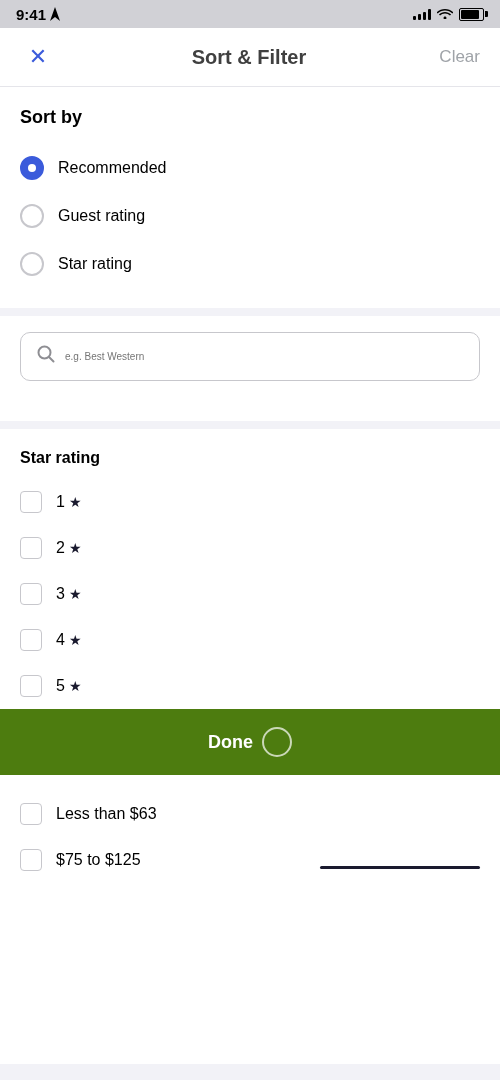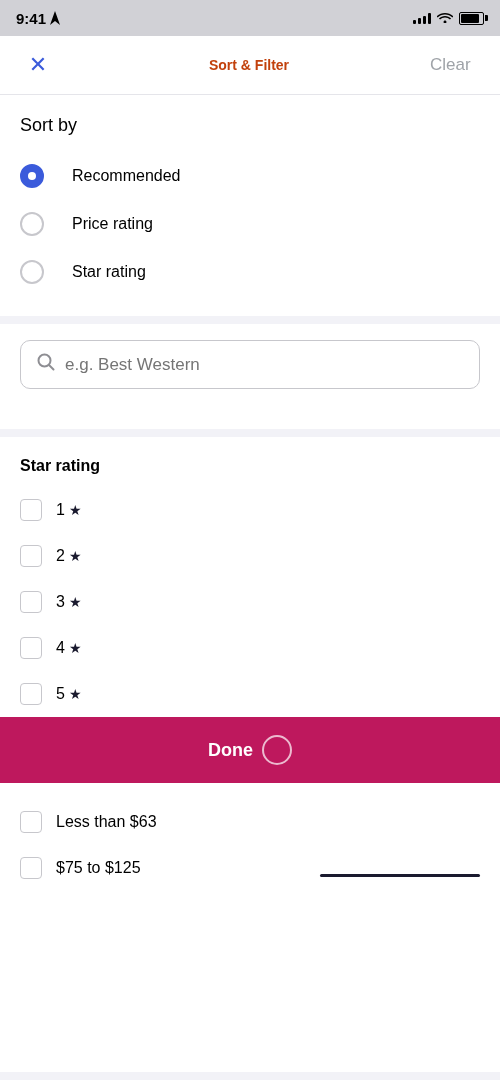--- a/index.html
+++ b/index.html
@@ -8,21 +8,21 @@
       font-family: -apple-system, BlinkMacSystemFont, 'Helvetica Neue', Arial, sans-serif;
       background: #f2f2f7;
       width: 500px;
       min-height: 1080px;
       overflow-x: hidden;
     }
 
     
     .status-bar {
       background: #d1d1d6;
-      height: 36px;
+      height: 28px;
       display: flex;
       align-items: center;
       justify-content: space-between;
       padding: 0 16px;
     }
     .status-time {
       font-size: 15px;
       font-weight: 600;
       color: #000;
       display: flex;
@@ -93,62 +93,62 @@
     }
     .close-btn {
       color: #3b5bdb;
       font-size: 22px;
       font-weight: 400;
       cursor: pointer;
       width: 36px;
       text-align: center;
     }
     .header-title {
-      font-size: 14px;
+      font-size: 20px;
       font-weight: 700;
-      color: #c2410c;
+      color: #404040;
       margin-left: 12px;
     }
     .clear-btn {
       color: #9fa3a8;
       font-size: 17px;
       cursor: pointer;
       min-width: 50px;
-      text-align: left;
+      text-align: right;
     }
 
     
     .section {
       padding: 20px 20px 0 20px;
       background: #fff;
     }
     .section-title {
       font-size: 18px;
-      font-weight: 400;
+      font-weight: 700;
       color: #000;
       margin-bottom: 16px;
     }
     .subsection-title {
       font-size: 16px;
       font-weight: 700;
       color: #000;
       margin-bottom: 12px;
     }
 
     .divider {
       height: 8px;
       background: #f2f2f7;
       margin-top: 20px;
     }
 
     
     .radio-option {
       display: flex;
       align-items: center;
-      gap: 28px;
+      gap: 14px;
       padding: 12px 0;
       cursor: pointer;
     }
     .radio-circle {
       width: 24px;
       height: 24px;
       border-radius: 50%;
       border: 2px solid #c7c7cc;
       display: flex;
       align-items: center;
@@ -183,21 +183,21 @@
       padding: 12px 16px;
       gap: 10px;
     }
     .search-icon {
       color: #8e8e93;
       font-size: 18px;
     }
     .search-input {
       border: none;
       outline: none;
-      font-size: 17px;
+      font-size: 10px;
       color: #7f1d1d;
       flex: 1;
       background: transparent;
     }
 
     
     .checkbox-option {
       display: flex;
       align-items: center;
       gap: 14px;
@@ -227,21 +227,21 @@
     }
 
     
     .done-btn-container {
       position: sticky;
       bottom: 0;
       padding: 0;
     }
     .done-btn {
       width: 100%;
-      background: #be185d;
+      background: #4d7c0f;
       color: #fff;
       font-size: 18px;
       font-weight: 600;
       border: none;
       padding: 18px;
       cursor: pointer;
       display: flex;
       align-items: center;
       justify-content: center;
       gap: 9px;
@@ -324,21 +324,21 @@
 
     <div class="radio-option">
       <div class="radio-circle selected"></div>
       <span class="radio-label">Recommended</span>
     </div>
 
 
 
     <div class="radio-option">
       <div class="radio-circle"></div>
-      <span class="radio-label">Price rating</span>
+      <span class="radio-label">Guest rating</span>
     </div>
 
     <div class="radio-option">
       <div class="radio-circle"></div>
       <span class="radio-label">Star rating</span>
     </div>
   </div>
 
   <div class="divider"></div>
 

